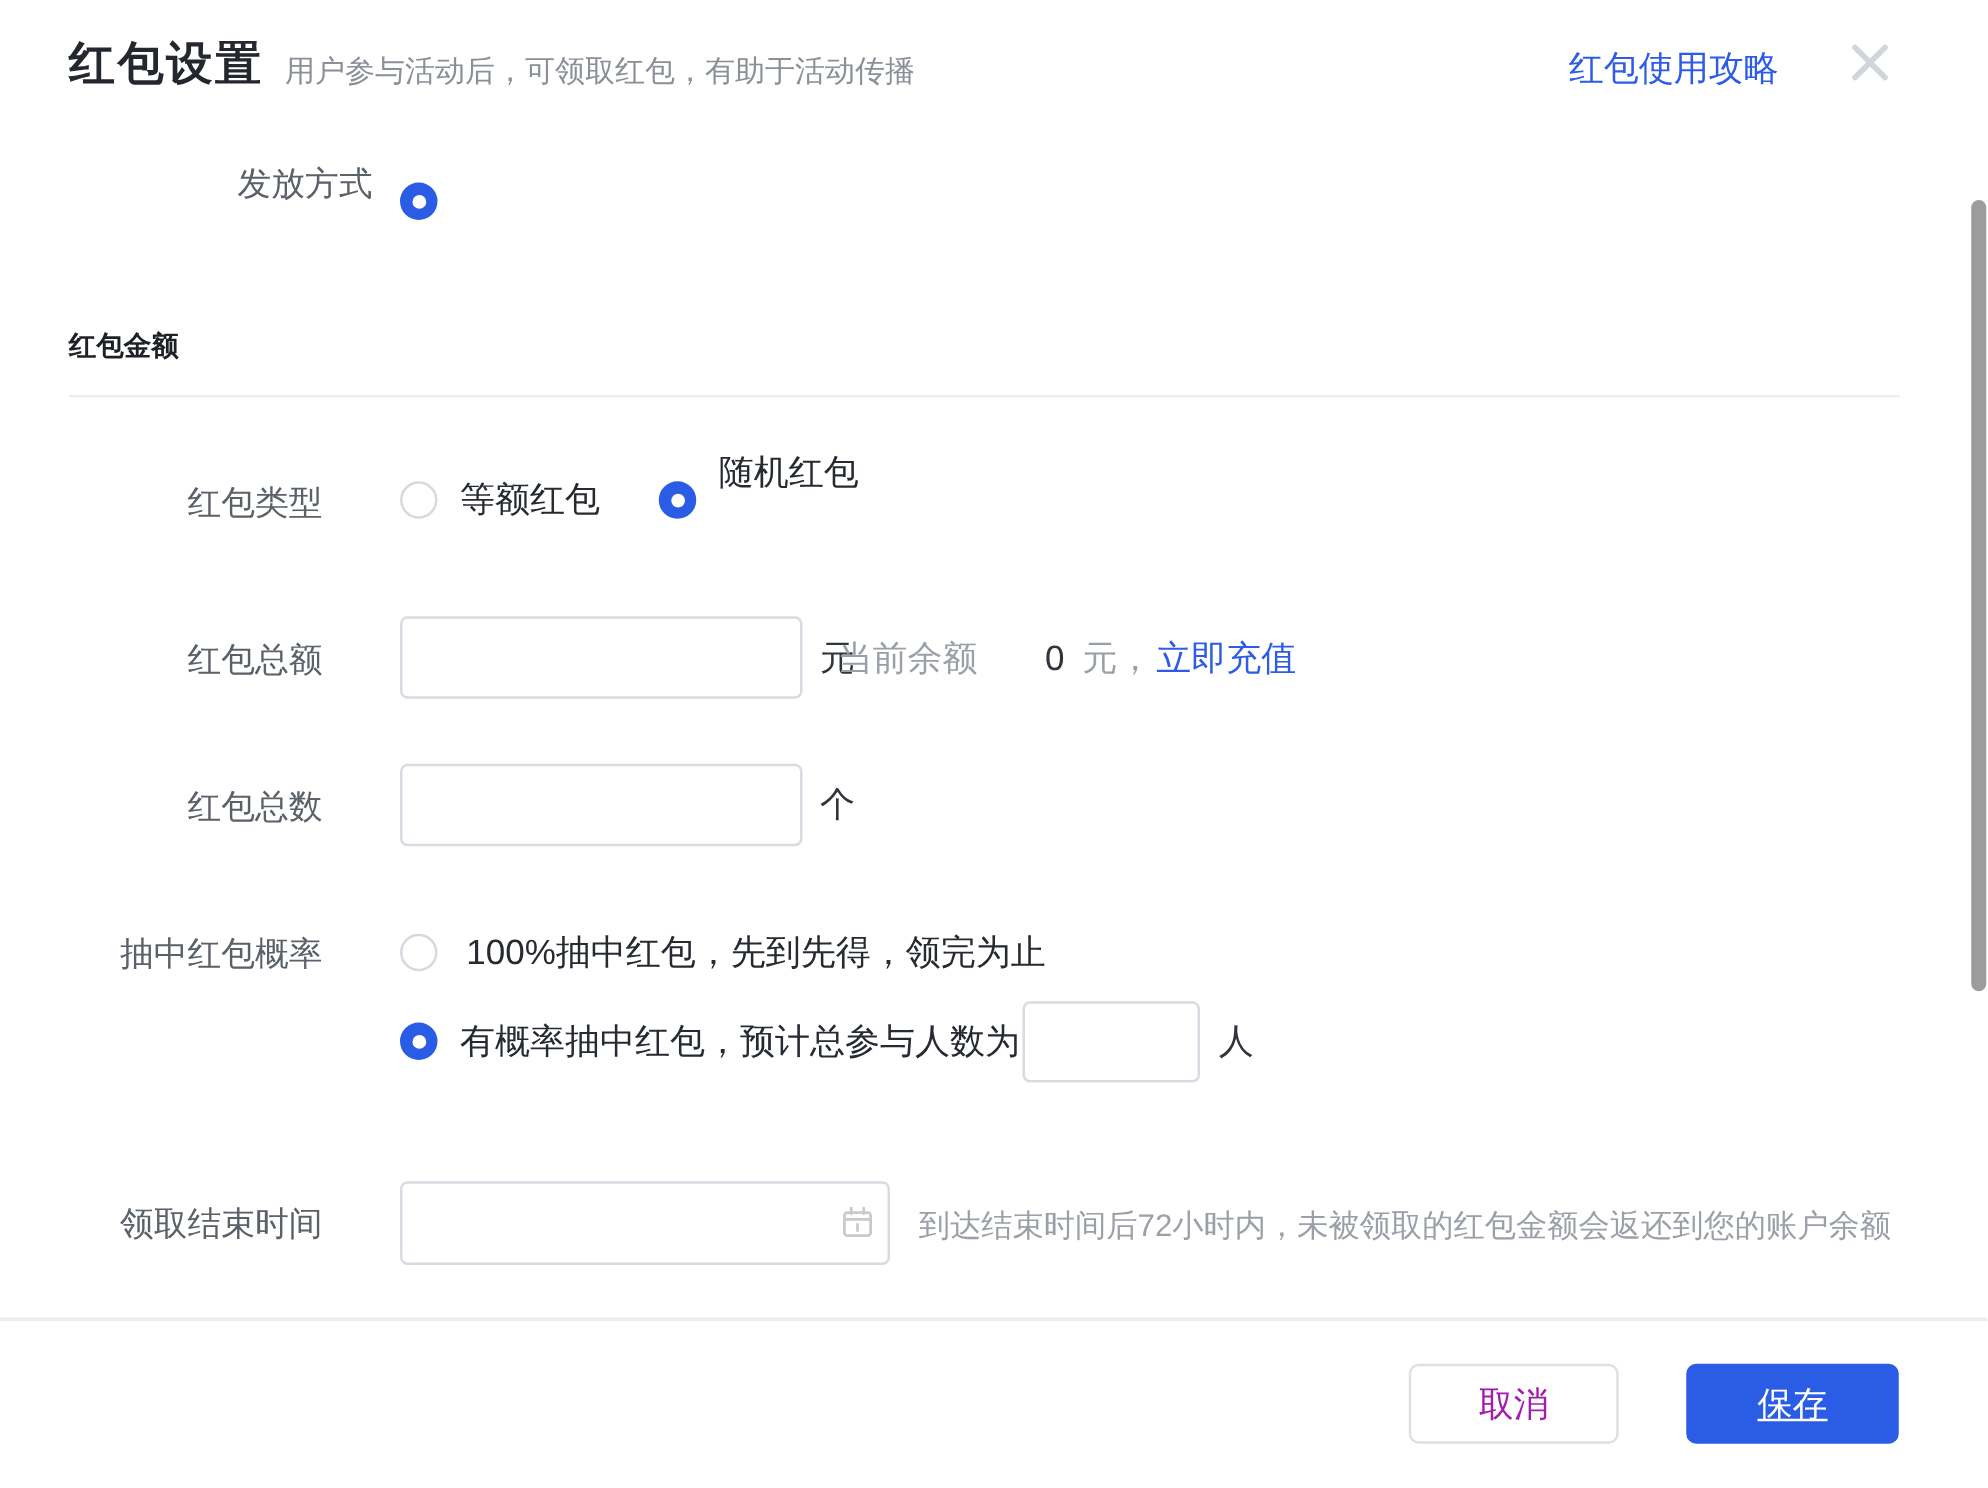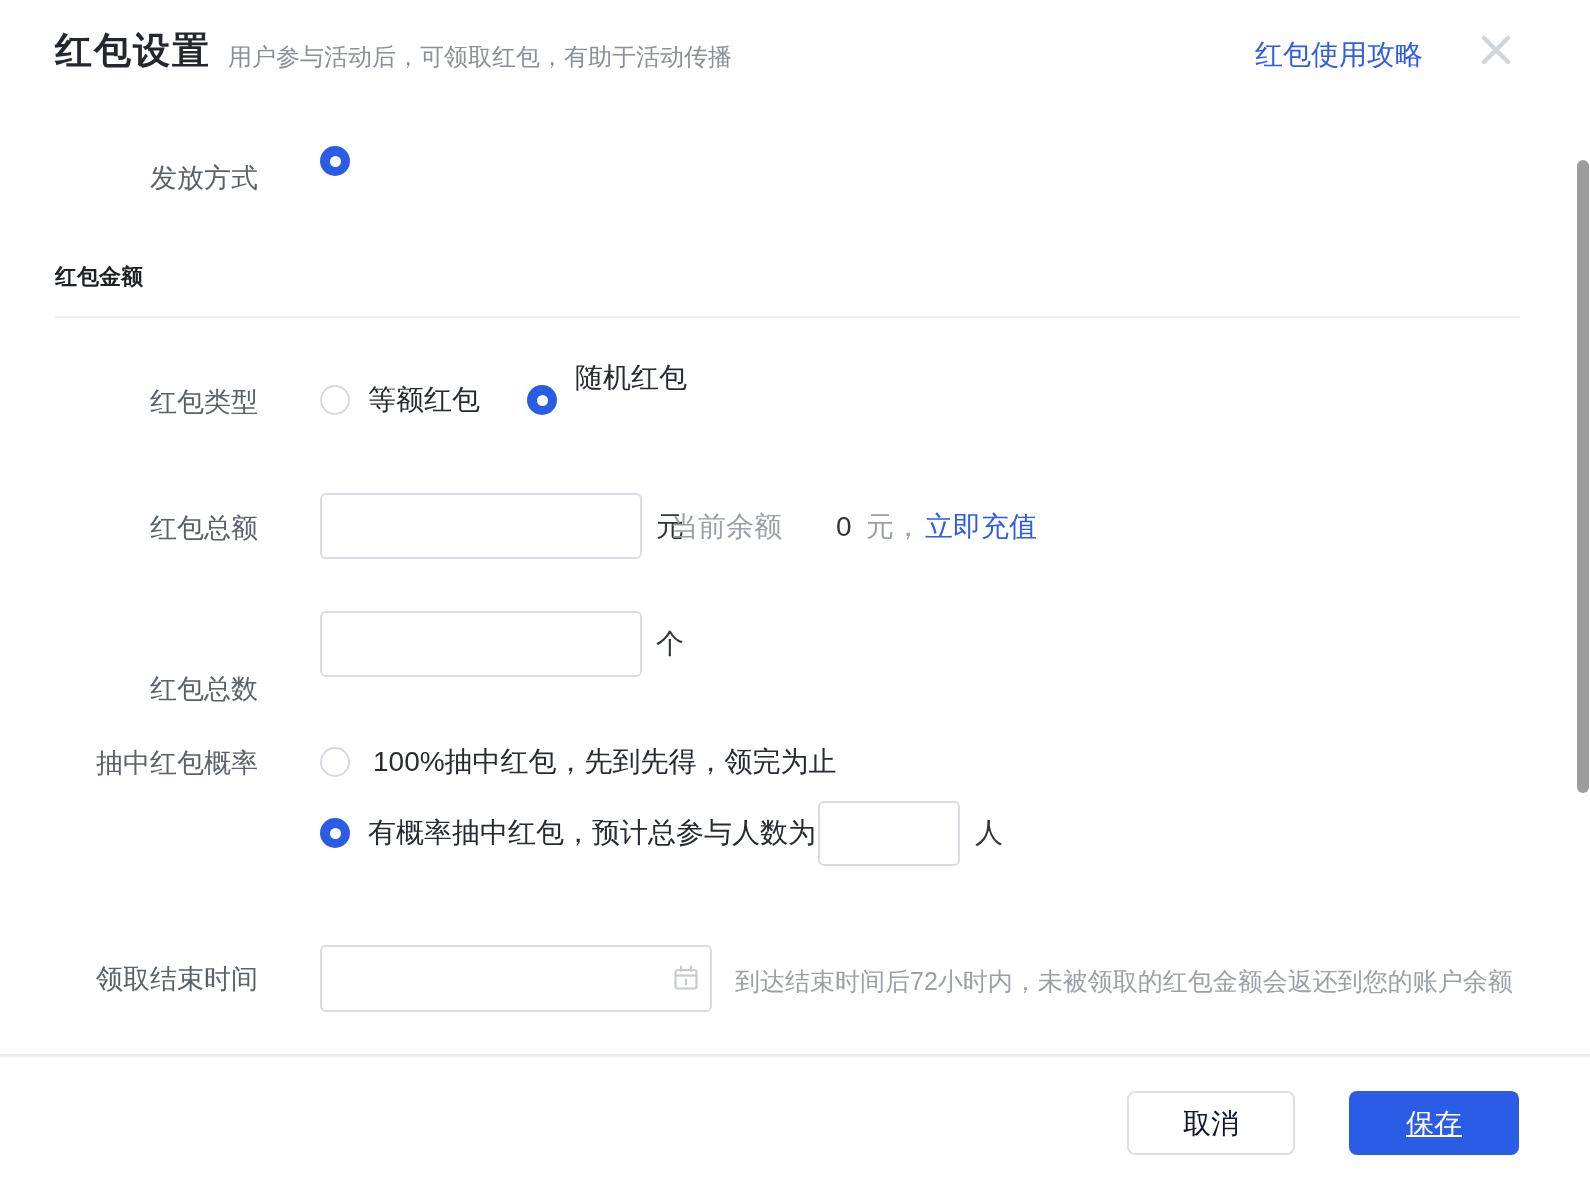--- a/index.html
+++ b/index.html
@@ -38,61 +38,61 @@
   .in-amount{left:320px;top:493px;width:322px;height:66px;}
   .in-count{left:320px;top:611px;width:322px;height:66px;}
   .in-people{left:818px;top:801px;width:142px;height:65px;}
   .in-date{left:320px;top:945px;width:392px;height:67px;padding-right:56px;}
   .cal-icon{left:672px;top:964px;width:28px;height:28px;pointer-events:none;}
 
   
   .footer-divider{left:0;top:1054px;width:1590px;height:3px;background:#e9edf0;}
   .footer-warning{left:528px;top:1100px;font-size:24px;color:#8d929b;line-height:32px;}
   .btn{box-sizing:border-box;border-radius:8px;font-size:28px;line-height:60px;text-align:center;cursor:pointer;}
-  .btn-cancel{left:1127px;top:1091px;width:168px;height:64px;background:#fff;border:2px solid #dde0e5;color:#0f172a;}
+  .btn-cancel{left:1127px;top:1091px;width:168px;height:64px;background:#fff;border:2px solid #dde0e5;color:#a21caf;}
   .btn-save{left:1349px;top:1091px;width:170px;height:64px;background:#2b5ce5;border:none;color:#ffffff;line-height:64px;text-decoration:underline;}
 
   
   .scroll-thumb{left:1577px;top:160px;width:12px;height:633px;border-radius:6px;background:#9c9c9c;}
 </style>
 </head>
 <body>
 
 <div class="page">
 
   <div class="abs dlg-title">红包设置</div>
   <div class="abs dlg-subtitle">用户参与活动后，可领取红包，有助于活动传播</div>
   <a class="abs help-link">红包使用攻略</a>
   <div class="abs close-btn">
     <svg width="38" height="38" viewBox="0 0 38 38">
       <path d="M7 7 L31 31 M31 7 L7 31" stroke="#d2d5d9" stroke-width="4.5" stroke-linecap="round" fill="none"></path>
     </svg>
   </div>
 
-  <div class="abs form-label" style="top:163px;">发放方式</div>
+  <div class="abs form-label" style="top:132px;margin-left:40px;">发放方式</div>
   <div class="abs radio on" style="left:320px;top:146px;"></div>
 
   <div class="abs section-title">红包金额</div>
   <div class="abs section-divider"></div>
 
   <div class="abs form-label" style="top:387px;">红包类型</div>
   <div class="abs radio off" style="left:320px;top:385px;"></div>
   <div class="abs opt-text" style="left:368px;top:385px;">等额红包</div>
   <div class="abs radio on" style="left:527px;top:385px;"></div>
   <div class="abs opt-text" style="left:575px;top:363px;">随机红包</div>
 
   <div class="abs form-label" style="top:513px;">红包总额</div>
   <input class="abs tin in-amount" value="" style="">
   <div class="abs opt-text dark" style="left:656px;top:512px;">元</div>
   <div class="abs opt-text muted" style="left:670px;top:512px;">当前余额</div>
   <div class="abs opt-text dark" style="left:836px;top:512px;">0</div>
   <div class="abs opt-text muted" style="left:866px;top:512px;">元，</div>
   <a class="abs opt-text link" style="left:925px;top:512px;">立即充值</a>
 
-  <div class="abs form-label" style="top:630px;margin-top:44px;">红包总数</div>
+  <div class="abs form-label" style="top:630px;">红包总数</div>
   <input class="abs tin in-count" value="" style="">
   <div class="abs opt-text dark" style="left:656px;top:629px;">个</div>
 
   <div class="abs form-label" style="top:748px;">抽中红包概率</div>
   <div class="abs radio off" style="left:320px;top:747px;"></div>
   <div class="abs opt-text" style="left:373px;top:747px;">100%抽中红包，先到先得，领完为止</div>
   <div class="abs radio on" style="left:320px;top:818px;"></div>
   <div class="abs opt-text" style="left:368px;top:818px;">有概率抽中红包，预计总参与人数为</div>
   <input class="abs tin in-people" value="" style="">
   <div class="abs opt-text dark" style="left:975px;top:818px;">人</div>

